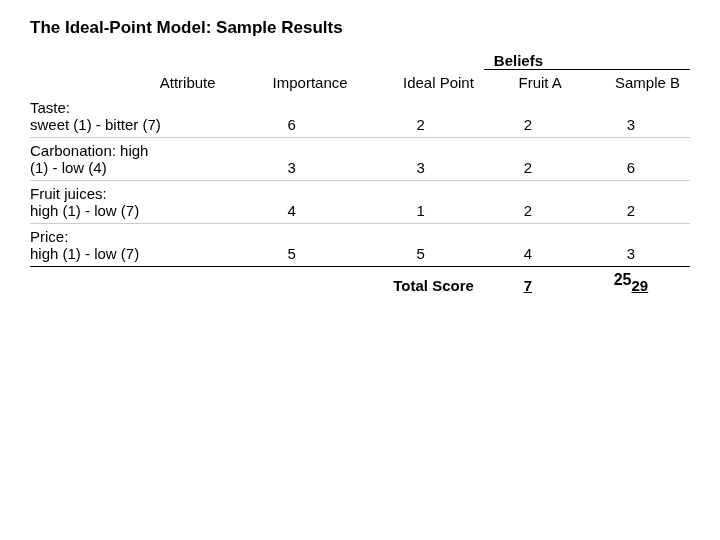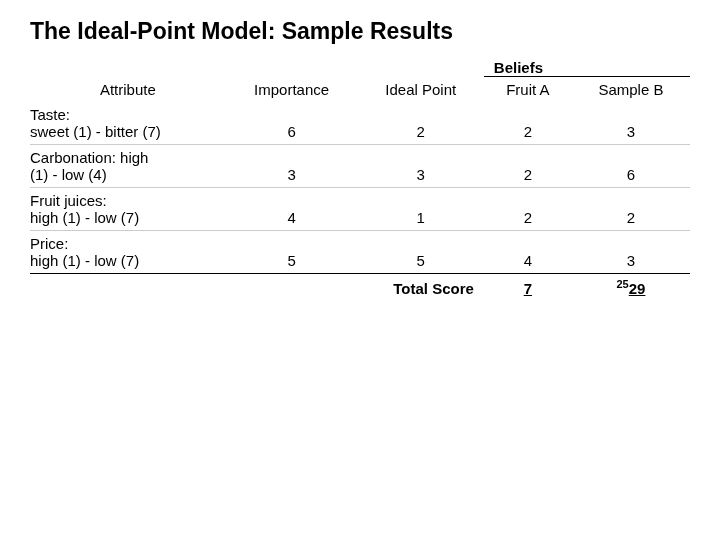--- a/index.html
+++ b/index.html
@@ -12,21 +12,21 @@
       color: #000;
       display: flex;
       align-items: flex-start;
       justify-content: flex-start;
       padding: 18px 30px;
     }
     .container {
       width: 100%;
     }
     .page-title {
-      font-size: 23px;
+      font-size: 17px;
       font-weight: bold;
       margin-bottom: 10px;
     }
     table {
       border-collapse: collapse;
       width: 100%;
     }
     th, td {
       text-align: center;
       padding: 4px 10px;
@@ -38,20 +38,21 @@
     }
     .header-beliefs {
       text-align: left;
       border-bottom: 1px solid #000;
       padding-bottom: 0;
       padding-right: 10px;
     }
     .col-header {
       font-weight: bold;
       vertical-align: bottom;
+      text-align: right;
     }
     .beliefs-header-row th {
       font-weight: normal;
     }
     .top-header-row th {
       padding-bottom: 0;
     }
   </style>
 </head>
 <body>
@@ -108,17 +109,17 @@
         <tr style="border-top: 1px solid rgb(204, 204, 204);">
           <td class="attr-col"><span>Price:</span><br><span>high (1) - low (7)</span></td>
           <td style="padding-top: 14px;">5</td>
           <td style="padding-top: 14px;">5</td>
           <td style="padding-top: 14px;">4</td>
           <td style="padding-top: 14px;">3</td>
         </tr>
         <tr style="border-top: 1px solid rgb(0, 0, 0);">
           <td colspan="3" class="attr-col" style="text-align: right; font-weight: bold; padding-top: 4px;">Total Score</td>
           <td style="padding-top: 4px; font-weight: bold;"><span style="text-decoration:underline;">7</span></td>
-          <td style="padding-top: 4px; font-weight: bold;"><span style="font-size:11px;vertical-align:super;">25</span><span style="text-decoration:underline;">29</span></td>
+          <td style="padding-top: 4px; font-weight: bold;"><span style="font-size:16px;vertical-align:super;">25</span><span style="text-decoration:underline;">29</span></td>
         </tr>
       </tbody>
   </table>
 </div>
 
 </body></html>

